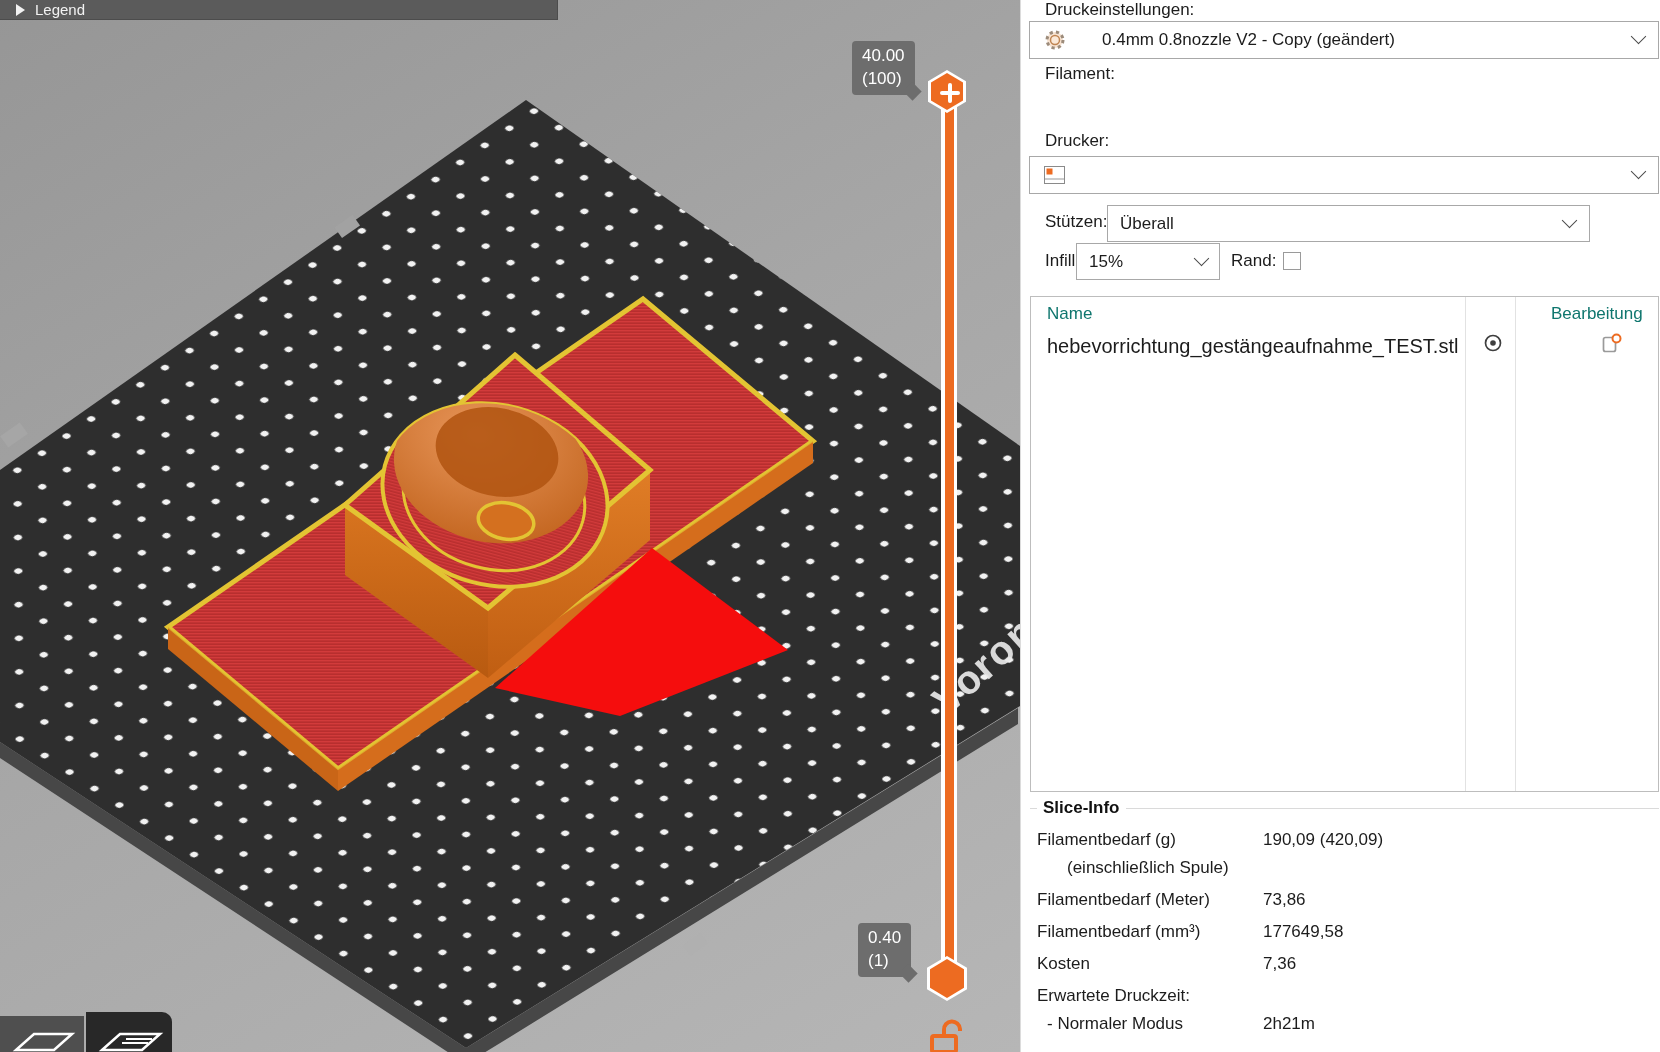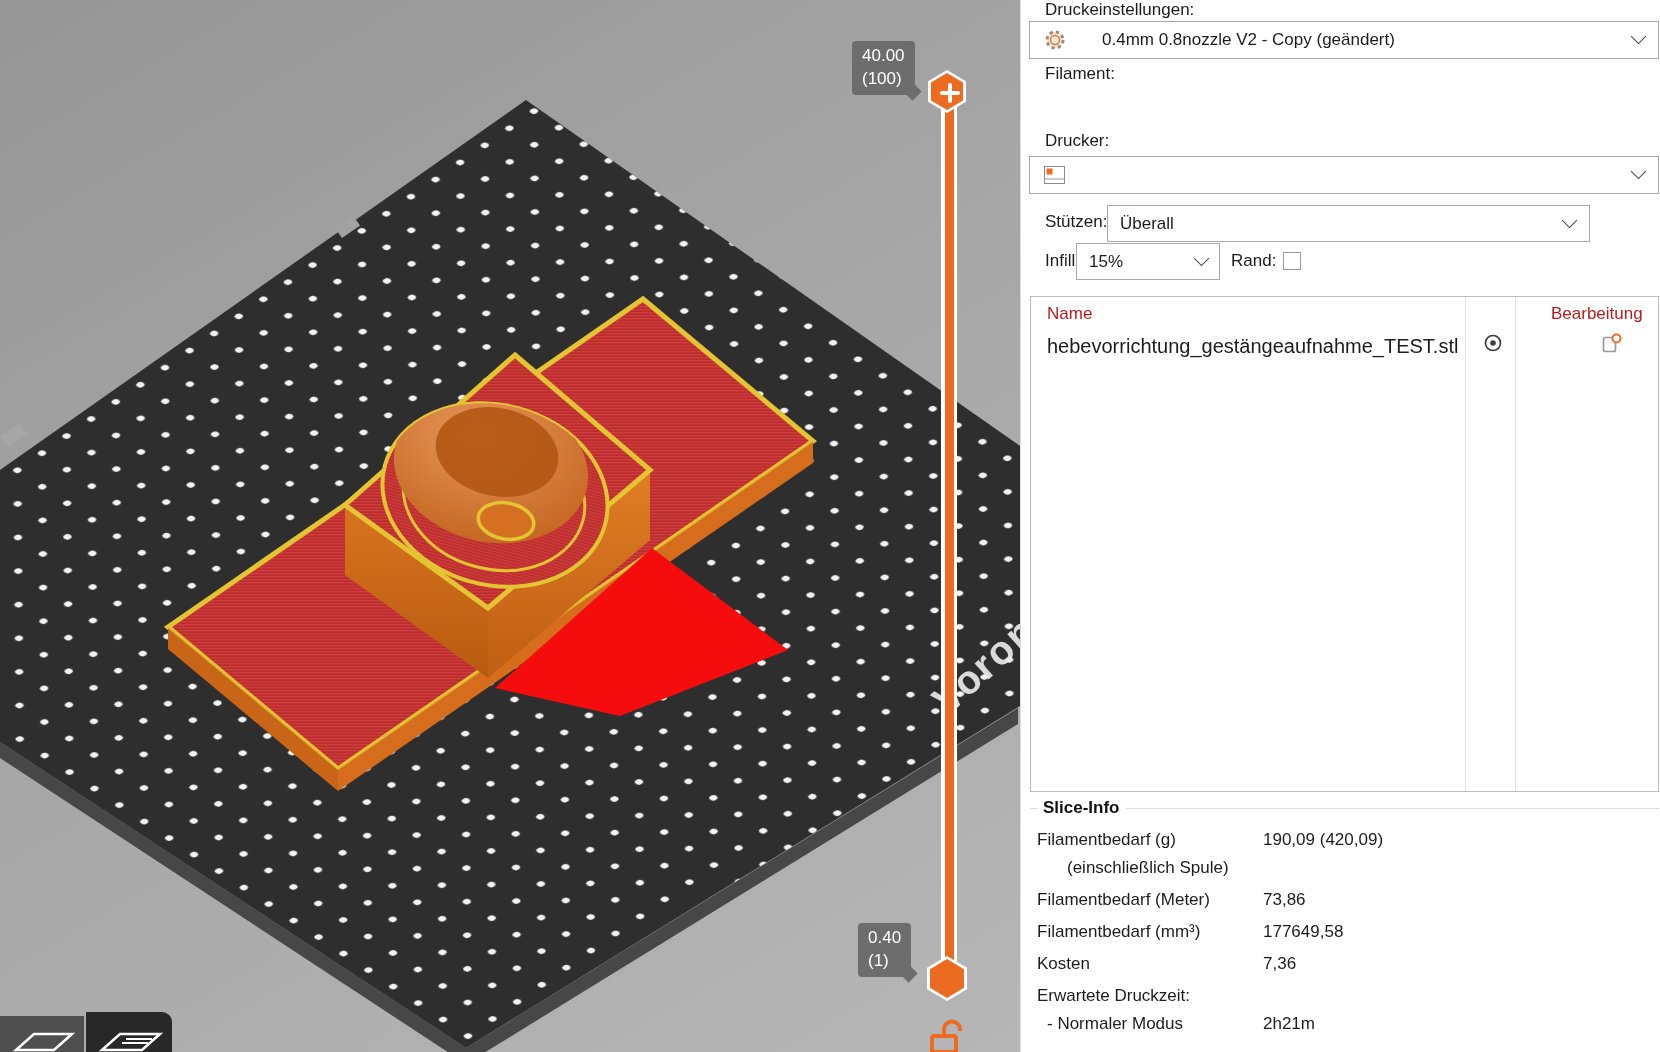--- a/index.html
+++ b/index.html
@@ -47,21 +47,21 @@
   .combo-big{left:8px;width:630px;height:38px;padding:0 34px 0 14px;}
   .combo-text{font-size:17px;color:#1c1c1c;white-space:nowrap;overflow:hidden;}
   .chev{position:absolute;right:14px;top:50%;width:11px;height:11px;margin-top:-9px;
     border-right:1.8px solid #4a4a4a;border-bottom:1.8px solid #4a4a4a;transform:rotate(45deg);}
   .cicon{margin-right:36px;flex:none;display:block;}
 
   .checkbox{position:absolute;width:18px;height:18px;background:#fff;border:1px solid #9a9a9a;cursor:pointer;}
 
   .objbox{position:absolute;left:9px;top:296px;width:629px;height:496px;border:1px solid #bdbdbd;}
   .colsep{position:absolute;top:0;width:1px;height:100%;background:#e2e2e2;}
-  .th{position:absolute;font-size:17px;color:#b91c1c;top:7px;}
+  .th{position:absolute;font-size:17px;color:#0f766e;top:7px;}
   .objrow-name{position:absolute;left:16px;top:38px;font-size:20px;color:#1c1c1c;cursor:pointer;}
   .rowicon{position:absolute;top:36px;cursor:pointer;}
 
   .sliceinfo{position:absolute;left:0;top:798px;width:640px;}
   .si-title{position:absolute;left:16px;top:0;font-size:17px;font-weight:bold;color:#111;background:#fff;padding:0 6px;z-index:2;}
   .si-line{position:absolute;left:9px;top:10px;width:629px;height:1px;background:#dadada;}
   .si-row{position:absolute;left:16px;font-size:17px;color:#1c1c1c;}
   .si-val{position:absolute;left:242px;font-size:17px;color:#1c1c1c;}
   .ind-a{padding-left:30px;text-align:center;}
   .ind-b{padding-left:10px;}
@@ -126,20 +126,24 @@
       <ellipse cx="495" cy="495" rx="114" ry="90" transform="rotate(15 495 495)" fill="url(#infill)" stroke="#e3c433" stroke-width="4"></ellipse>
       <ellipse cx="494" cy="497" rx="92" ry="72" transform="rotate(15 494 497)" fill="none" stroke="#e3c433" stroke-width="3"></ellipse>
       <g clip-path="url(#recessClip)">
         <ellipse cx="491" cy="468" rx="98" ry="74" transform="rotate(12 491 468)" fill="url(#cone)"></ellipse>
         <ellipse cx="497" cy="452" rx="62" ry="44" transform="rotate(12 497 452)" fill="#b05410" opacity="0.85"></ellipse>
       </g>
       <ellipse cx="506" cy="521" rx="28" ry="18" transform="rotate(10 506 521)" fill="#d4701f" stroke="#e3c433" stroke-width="3.5"></ellipse>
     </g>
   </svg>
 
+  <div class="legend-bar">
+    <span class="legend-tri"></span>
+    <span class="legend-text">Legend</span>
+  </div>
 
   <div class="slider-track">
     <div class="slider-track-fill"></div>
   </div>
   <div class="tip tip-top">
     <div>40.00</div>
     <div>(100)</div>
   </div>
   <div class="tip tip-bot">
     <div>0.40</div>

